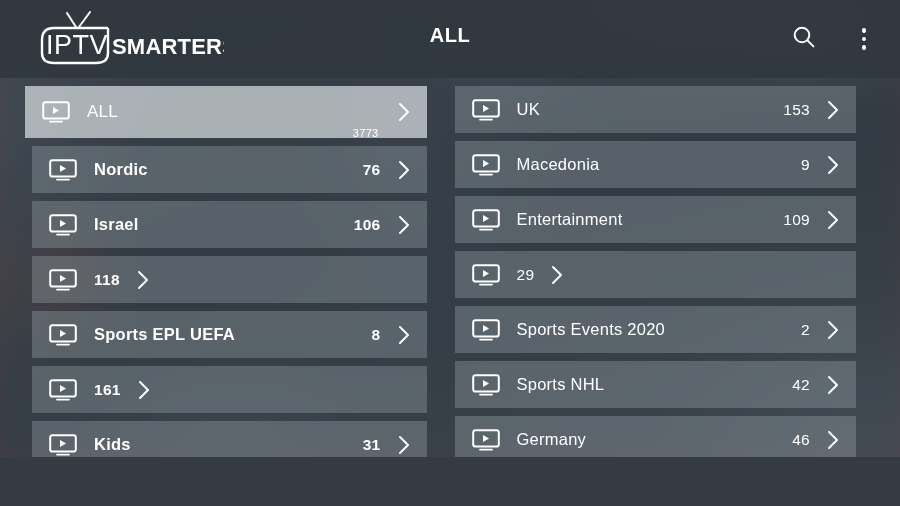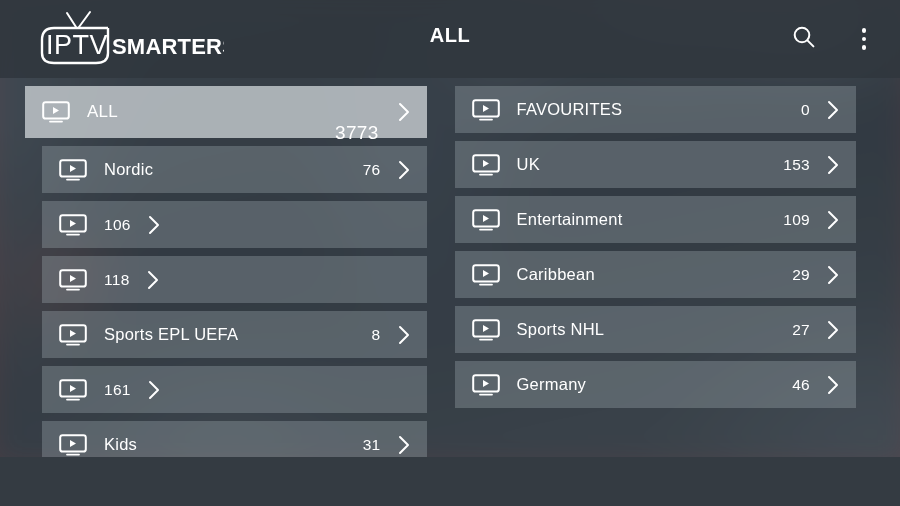--- a/index.html
+++ b/index.html
@@ -69,34 +69,34 @@
     background:rgba(160,172,180,.34);
     padding:0 16px 0 17px;
     cursor:pointer;
   }
   .row.selected {
     background:rgba(196,202,206,.82);
     margin-left:0;
     height:52px; flex:0 0 52px;
   }
   
-  .col-left .row:not(.selected) { margin-left:17px; }
+  .col-left .row:not(.selected) { margin-left:7px;font-weight:bold; }
 
   .tv-icon { flex:0 0 28px; height:22px; margin-right:17px; }
   .tv-icon svg { display:block; }
 
   .row-label {
     flex:1 1 auto; color:#ffffff; font-size:16.5px; letter-spacing:.25px;
     white-space:nowrap; overflow:hidden;
   }
   .row.selected .row-label { font-size:17px; }
   .row-count {
     color:#ffffff; font-size:15.5px; margin-right:16px; letter-spacing:.3px;
   }
-  .row.selected .row-count { font-size:19px; margin-right:18px;margin-top:41px; }
+  .row.selected .row-count { font-size:11px; margin-right:18px;margin-top:41px; }
   .chev { flex:0 0 14px; height:22px; }
   .chev svg { display:block; }
 </style>
 </head>
 <body>
 
 <div id="app">
 
   <div id="bg"></div>
   <div id="bg-dim"></div>
@@ -171,20 +171,21 @@
           </span>
         </div>
         <div class="row">
           <span class="tv-icon">
             <svg width="28" height="22" viewBox="0 0 28 22">
               <rect x="1.2" y="1.2" width="25.6" height="16.4" rx="2.4" ry="2.4" stroke="#ffffff" stroke-width="2" fill="none"></rect>
               <path d="M11 6 L11 13 L17 9.5 Z" fill="#ffffff"></path>
               <path d="M8 20.6 L20 20.6" stroke="#ffffff" stroke-width="1.8" stroke-linecap="round"></path>
             </svg>
           </span>
+          <span class="row-label">Israel</span>
           <span class="row-count">106</span>
           <span class="chev">
             <svg width="14" height="22" viewBox="0 0 14 22">
               <path d="M3 3 L11 11 L3 19" stroke="#ffffff" stroke-width="2" fill="none" stroke-linecap="round" stroke-linejoin="round"></path>
             </svg>
           </span>
         </div>
         <div class="row">
           <span class="tv-icon">
             <svg width="28" height="22" viewBox="0 0 28 22">
@@ -250,86 +251,101 @@
       </div>
     <div class="col col-right">
         <div class="row">
           <span class="tv-icon">
             <svg width="28" height="22" viewBox="0 0 28 22">
               <rect x="1.2" y="1.2" width="25.6" height="16.4" rx="2.4" ry="2.4" stroke="#ffffff" stroke-width="2" fill="none"></rect>
               <path d="M11 6 L11 13 L17 9.5 Z" fill="#ffffff"></path>
               <path d="M8 20.6 L20 20.6" stroke="#ffffff" stroke-width="1.8" stroke-linecap="round"></path>
             </svg>
           </span>
-          <span class="row-label">FAVOURITES</span>
-          <span class="row-count">0</span>
-          <span class="chev">
-            <svg width="14" height="22" viewBox="0 0 14 22">
-              <path d="M3 3 L11 11 L3 19" stroke="#ffffff" stroke-width="2" fill="none" stroke-linecap="round" stroke-linejoin="round"></path>
-            </svg>
-          </span>
-        </div>
-        <div class="row">
-          <span class="tv-icon">
-            <svg width="28" height="22" viewBox="0 0 28 22">
-              <rect x="1.2" y="1.2" width="25.6" height="16.4" rx="2.4" ry="2.4" stroke="#ffffff" stroke-width="2" fill="none"></rect>
-              <path d="M11 6 L11 13 L17 9.5 Z" fill="#ffffff"></path>
-              <path d="M8 20.6 L20 20.6" stroke="#ffffff" stroke-width="1.8" stroke-linecap="round"></path>
-            </svg>
-          </span>
           <span class="row-label">UK</span>
           <span class="row-count">153</span>
           <span class="chev">
             <svg width="14" height="22" viewBox="0 0 14 22">
               <path d="M3 3 L11 11 L3 19" stroke="#ffffff" stroke-width="2" fill="none" stroke-linecap="round" stroke-linejoin="round"></path>
             </svg>
           </span>
         </div>
         <div class="row">
           <span class="tv-icon">
             <svg width="28" height="22" viewBox="0 0 28 22">
               <rect x="1.2" y="1.2" width="25.6" height="16.4" rx="2.4" ry="2.4" stroke="#ffffff" stroke-width="2" fill="none"></rect>
               <path d="M11 6 L11 13 L17 9.5 Z" fill="#ffffff"></path>
               <path d="M8 20.6 L20 20.6" stroke="#ffffff" stroke-width="1.8" stroke-linecap="round"></path>
             </svg>
           </span>
+          <span class="row-label">Macedonia</span>
+          <span class="row-count">9</span>
+          <span class="chev">
+            <svg width="14" height="22" viewBox="0 0 14 22">
+              <path d="M3 3 L11 11 L3 19" stroke="#ffffff" stroke-width="2" fill="none" stroke-linecap="round" stroke-linejoin="round"></path>
+            </svg>
+          </span>
+        </div>
+        <div class="row">
+          <span class="tv-icon">
+            <svg width="28" height="22" viewBox="0 0 28 22">
+              <rect x="1.2" y="1.2" width="25.6" height="16.4" rx="2.4" ry="2.4" stroke="#ffffff" stroke-width="2" fill="none"></rect>
+              <path d="M11 6 L11 13 L17 9.5 Z" fill="#ffffff"></path>
+              <path d="M8 20.6 L20 20.6" stroke="#ffffff" stroke-width="1.8" stroke-linecap="round"></path>
+            </svg>
+          </span>
           <span class="row-label">Entertainment</span>
           <span class="row-count">109</span>
           <span class="chev">
             <svg width="14" height="22" viewBox="0 0 14 22">
               <path d="M3 3 L11 11 L3 19" stroke="#ffffff" stroke-width="2" fill="none" stroke-linecap="round" stroke-linejoin="round"></path>
             </svg>
           </span>
         </div>
         <div class="row">
           <span class="tv-icon">
             <svg width="28" height="22" viewBox="0 0 28 22">
               <rect x="1.2" y="1.2" width="25.6" height="16.4" rx="2.4" ry="2.4" stroke="#ffffff" stroke-width="2" fill="none"></rect>
               <path d="M11 6 L11 13 L17 9.5 Z" fill="#ffffff"></path>
               <path d="M8 20.6 L20 20.6" stroke="#ffffff" stroke-width="1.8" stroke-linecap="round"></path>
             </svg>
           </span>
-          <span class="row-label">Caribbean</span>
           <span class="row-count">29</span>
           <span class="chev">
             <svg width="14" height="22" viewBox="0 0 14 22">
               <path d="M3 3 L11 11 L3 19" stroke="#ffffff" stroke-width="2" fill="none" stroke-linecap="round" stroke-linejoin="round"></path>
             </svg>
           </span>
         </div>
         <div class="row">
           <span class="tv-icon">
             <svg width="28" height="22" viewBox="0 0 28 22">
               <rect x="1.2" y="1.2" width="25.6" height="16.4" rx="2.4" ry="2.4" stroke="#ffffff" stroke-width="2" fill="none"></rect>
               <path d="M11 6 L11 13 L17 9.5 Z" fill="#ffffff"></path>
               <path d="M8 20.6 L20 20.6" stroke="#ffffff" stroke-width="1.8" stroke-linecap="round"></path>
             </svg>
           </span>
+          <span class="row-label">Sports Events 2020</span>
+          <span class="row-count">2</span>
+          <span class="chev">
+            <svg width="14" height="22" viewBox="0 0 14 22">
+              <path d="M3 3 L11 11 L3 19" stroke="#ffffff" stroke-width="2" fill="none" stroke-linecap="round" stroke-linejoin="round"></path>
+            </svg>
+          </span>
+        </div>
+        <div class="row">
+          <span class="tv-icon">
+            <svg width="28" height="22" viewBox="0 0 28 22">
+              <rect x="1.2" y="1.2" width="25.6" height="16.4" rx="2.4" ry="2.4" stroke="#ffffff" stroke-width="2" fill="none"></rect>
+              <path d="M11 6 L11 13 L17 9.5 Z" fill="#ffffff"></path>
+              <path d="M8 20.6 L20 20.6" stroke="#ffffff" stroke-width="1.8" stroke-linecap="round"></path>
+            </svg>
+          </span>
           <span class="row-label">Sports NHL</span>
-          <span class="row-count">27</span>
+          <span class="row-count">42</span>
           <span class="chev">
             <svg width="14" height="22" viewBox="0 0 14 22">
               <path d="M3 3 L11 11 L3 19" stroke="#ffffff" stroke-width="2" fill="none" stroke-linecap="round" stroke-linejoin="round"></path>
             </svg>
           </span>
         </div>
         <div class="row">
           <span class="tv-icon">
             <svg width="28" height="22" viewBox="0 0 28 22">
               <rect x="1.2" y="1.2" width="25.6" height="16.4" rx="2.4" ry="2.4" stroke="#ffffff" stroke-width="2" fill="none"></rect>

